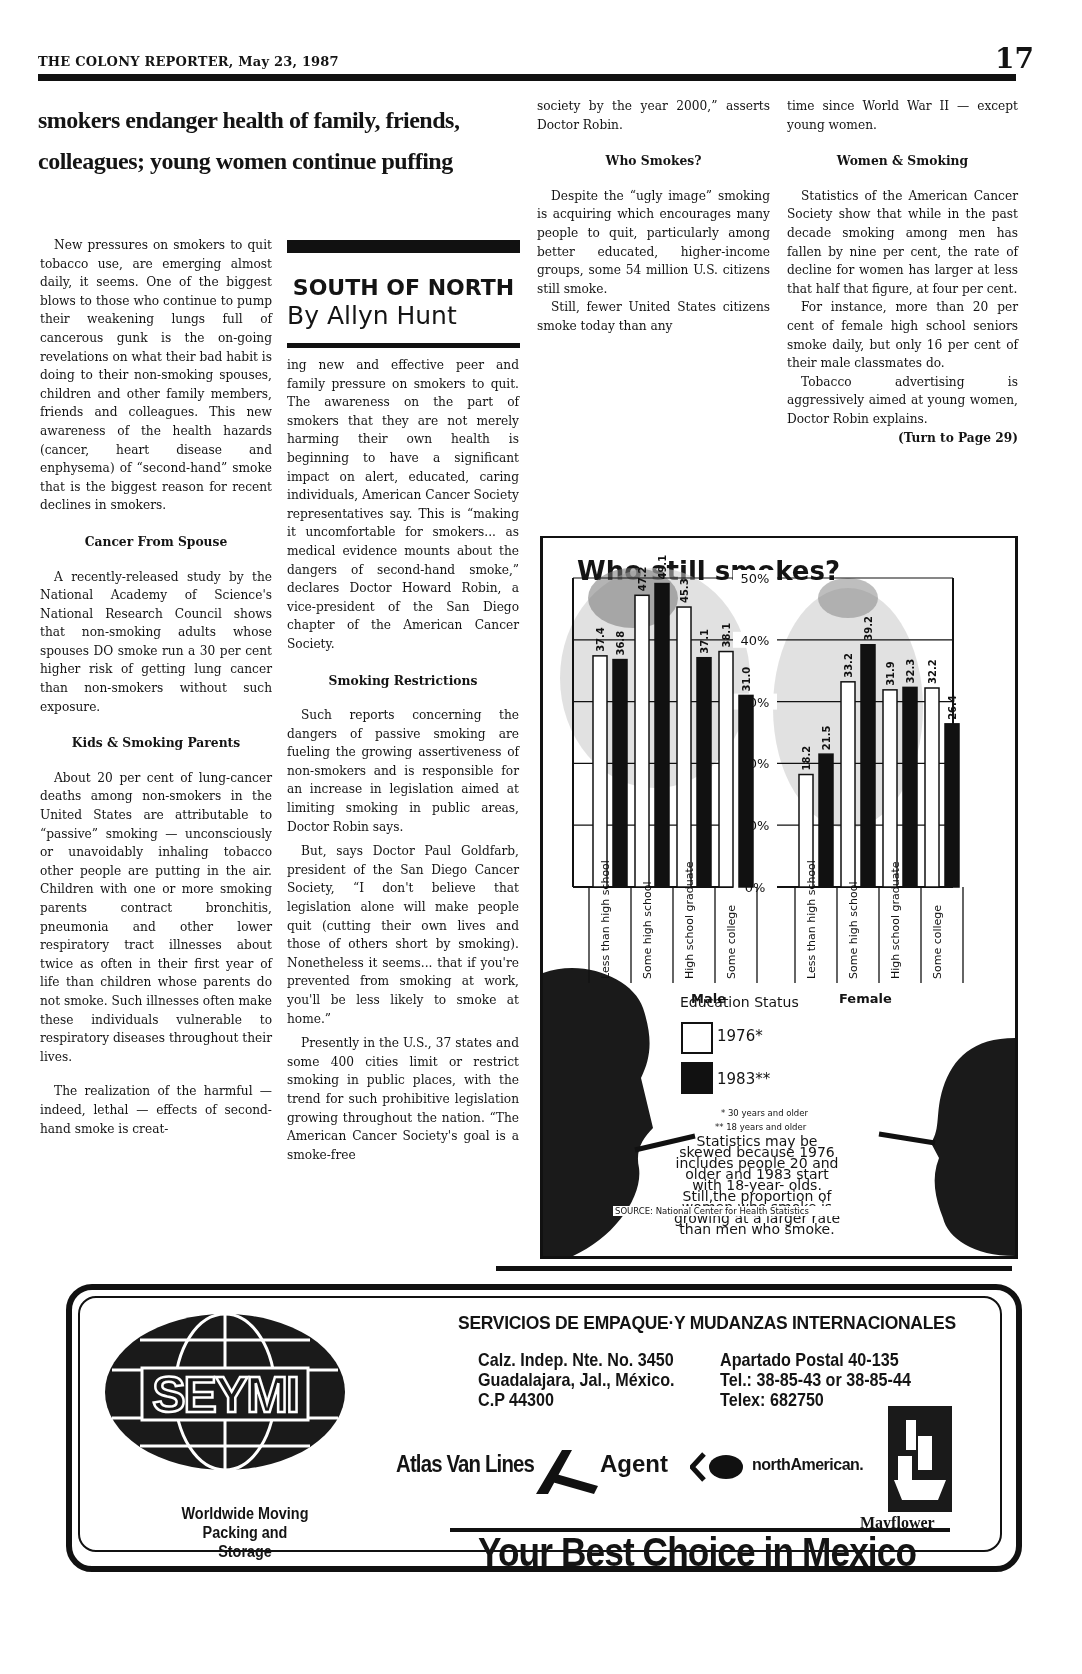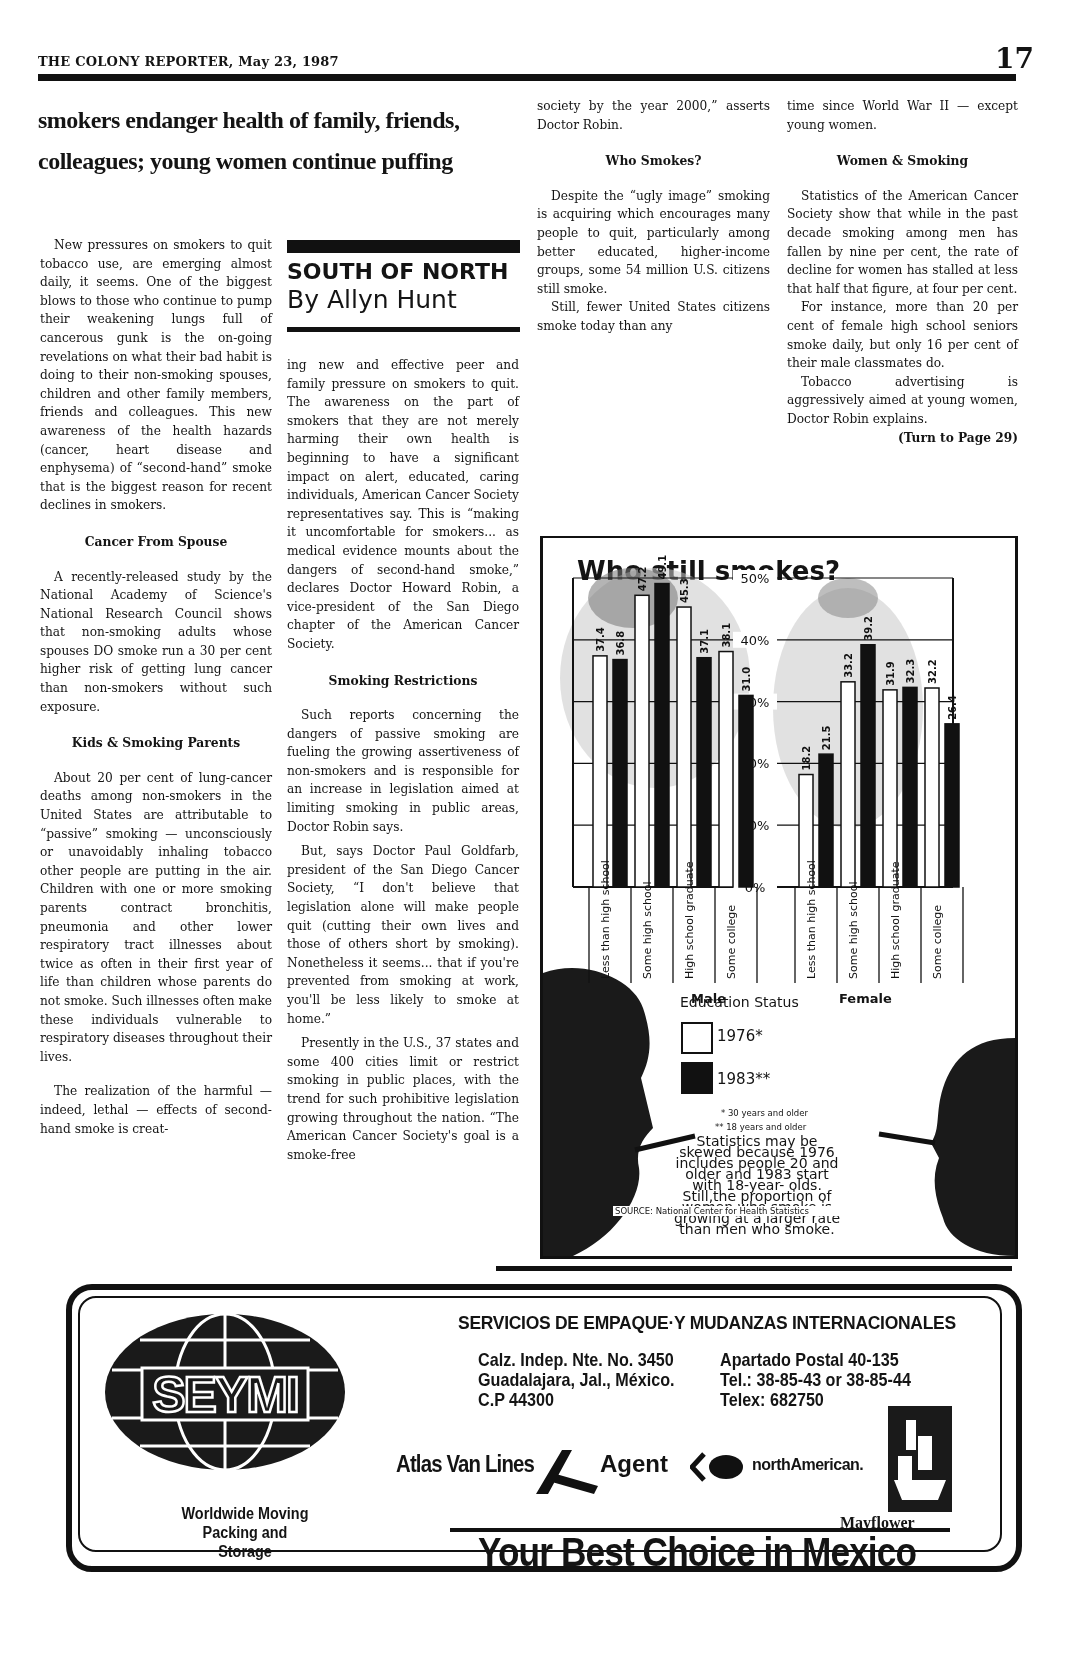--- a/index.html
+++ b/index.html
@@ -13,35 +13,35 @@
   .col p { margin:0; text-indent:14px; }
   .col p + p { margin-top:0; }
   .col .sub { text-align:center; font-weight:bold; margin:18px 0 16px 0; text-indent:0; font-size:12.3px; }
   .col1 { left:40px; top:236px; width:232px; }
   .col2 { left:287px; top:356px; width:232px; }
   .col3 { left:537px; top:97px; width:233px; }
   .col4 { left:787px; top:97px; width:231px; }
   .bylinebox { left:287px; top:240px; width:233px; }
   .bar1 { width:233px; height:13px; background:#111; }
   .bar2 { width:233px; height:5px; background:#111; margin-top:14px; }
-  .colname { font-family:"DejaVu Sans", sans-serif; font-weight:bold; font-size:22px; line-height:30px; margin-top:4px; }
+  .colname { font-family:"DejaVu Sans", sans-serif; font-weight:bold; font-size:22px; line-height:30px; margin-top:20px;text-align:center; }
   .byline { font-family:"DejaVu Sans", sans-serif; font-weight:normal; font-size:25px; line-height:26px; }
   .turn { text-align:right; font-weight:bold; }
   .chartbox { left:540px; top:536px; width:472px; height:718px; border:3px solid #111; border-top-width:2px; background:#fff; overflow:hidden; }
   .chart-title { left:34px; top:18px; font-family:"DejaVu Sans", sans-serif; font-weight:bold; font-size:26px; }
   .adbox { left:66px; top:1284px; width:944px; height:276px; border:6px solid #111; border-radius:26px; }
   .adinner { left:78px; top:1296px; width:920px; height:252px; border:2px solid #111; border-radius:18px; }
   .adhead { left:458px; top:1312px; font-family:"Liberation Sans", sans-serif; font-weight:bold; font-size:19px; letter-spacing:-0.3px; transform:scaleX(0.92); transform-origin:left; }
   .adaddr { font-family:"Liberation Sans", sans-serif; font-weight:bold; font-size:19px; line-height:20px; transform:scaleX(0.85); transform-origin:left; }
   .adtag { font-family:"Liberation Sans", sans-serif; font-weight:bold; font-size:16px; line-height:19px; text-align:center; transform:scaleX(0.9); }
   .slogan { left:478px; top:1530px; font-family:"Liberation Sans", sans-serif; font-weight:bold; font-size:40px; letter-spacing:-1px; transform:scaleX(0.88); transform-origin:left; }
   .atlas { left:396px; top:1450px; font-family:"Liberation Sans", sans-serif; font-weight:bold; font-size:24px; letter-spacing:-1px; transform:scaleX(0.85); transform-origin:left; }
   .agent { left:600px; top:1450px; font-family:"Liberation Sans", sans-serif; font-weight:bold; font-size:24px; }
   .northam { left:752px; top:1456px; font-family:"Liberation Sans", sans-serif; font-weight:bold; font-size:16px; letter-spacing:-0.5px;text-align:center; }
-  .mayflower { left:840px; top:1514px; font-family:"Liberation Serif", serif; font-weight:bold; font-size:16px; }
+  .mayflower { left:860px; top:1514px; font-family:"Liberation Serif", serif; font-weight:bold; font-size:16px; }
   .bottomrule { left:496px; top:1266px; width:516px; height:5px; background:#111; }
   .adrule { left:450px; top:1528px; width:500px; height:4px; background:#111; }
 </style>
 </head>
 <body>
 
 <div class="abs masthead">THE COLONY REPORTER, May 23, 1987</div>
 <div class="abs pagenum">17</div>
 <div class="abs topbar"></div>
 
@@ -74,21 +74,21 @@
 <div class="abs col col3">
   <p style="text-indent:0">society by the year 2000,” asserts Doctor Robin.</p>
   <div class="sub">Who Smokes?</div>
   <p>Despite the “ugly image” smoking is acquiring which encourages many people to quit, particularly among better educated, higher-income groups, some 54 million U.S. citizens still smoke.</p>
   <p>Still, fewer United States citizens smoke today than any</p>
 </div>
 
 <div class="abs col col4">
   <p style="text-indent:0">time since World War II — except young women.</p>
   <div class="sub">Women &amp; Smoking</div>
-  <p>Statistics of the American Cancer Society show that while in the past decade smoking among men has fallen by nine per cent, the rate of decline for women has stalled at less that half that figure, at four per cent.</p>
+  <p>Statistics of the American Cancer Society show that while in the past decade smoking among men has fallen by nine per cent, the rate of decline for women has larger at less that half that figure, at four per cent.</p>
   <p>For instance, more than 20 per cent of female high school seniors smoke daily, but only 16 per cent of their male classmates do.</p>
   <p>Tobacco advertising is aggressively aimed at young women, Doctor Robin explains.</p>
   <div class="turn">(Turn to Page 29)</div>
 </div>
 
 <div class="abs chartbox">
   <div class="abs chart-title">Who still smokes?</div>
   <svg id="chart" width="472" height="718" style="position:absolute;left:0;top:0">
 
     <g>

